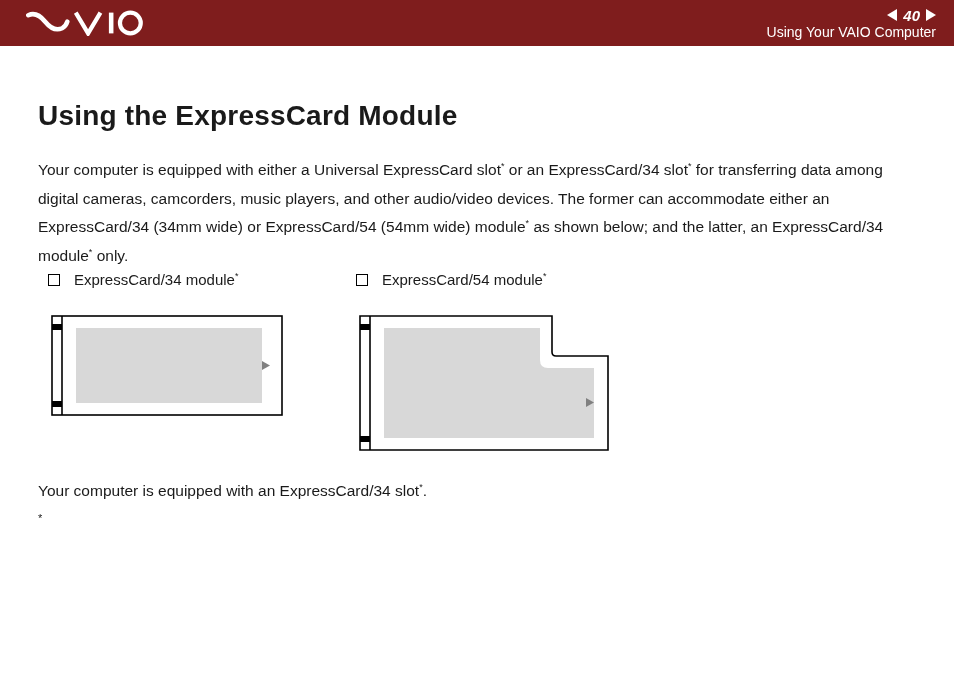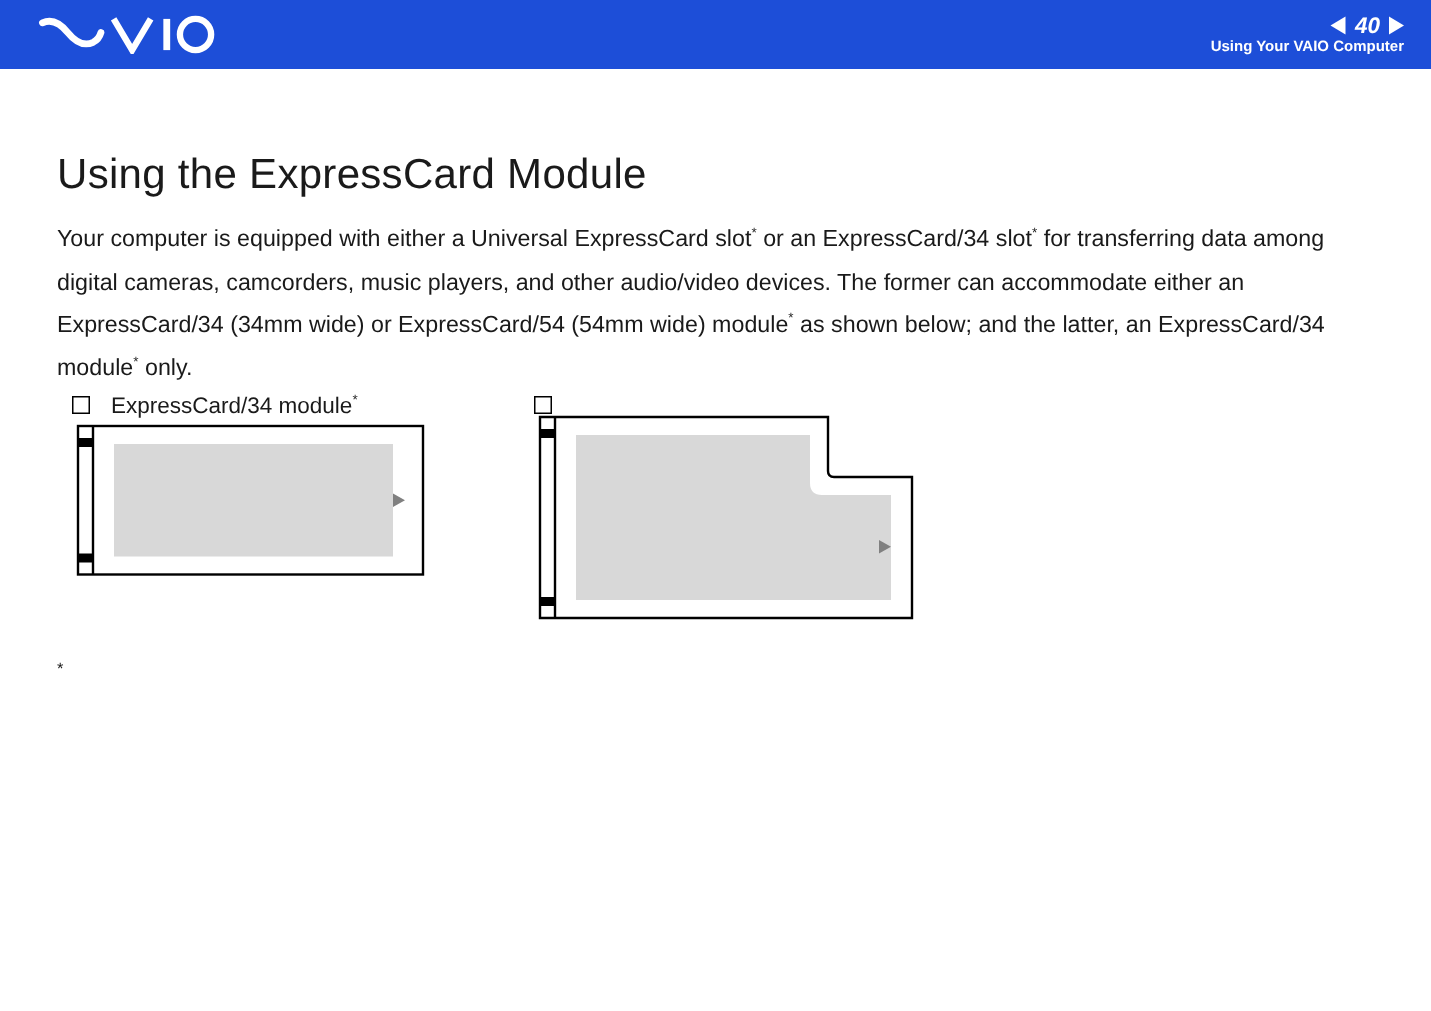--- a/index.html
+++ b/index.html
@@ -5,21 +5,21 @@
   * { box-sizing: border-box; margin: 0; padding: 0; }
   body {
     width: 954px;
     height: 674px;
     font-family: Arial, Helvetica, sans-serif;
     background: #ffffff;
     position: relative;
     overflow: hidden;
   }
   .header-bar {
-    background: #1d4ed8;
+    background: #7f1d1d;
     height: 46px;
     width: 100%;
     display: flex;
     align-items: flex-end;
     justify-content: space-between;
     padding: 0 18px 0 18px;
   }
   .vaio-logo {
     color: #ffffff;
     display: flex;
@@ -53,53 +53,53 @@
   .pager-arrow.left {
     border-width: 6px 10px 6px 0;
     border-color: transparent #ffffff transparent transparent;
   }
   .pager-arrow.right {
     border-width: 6px 0 6px 10px;
     border-color: transparent transparent transparent #ffffff;
   }
   .header-caption {
     color: #ffffff;
-    font-size: 10px;
-    font-weight: bold;
+    font-size: 14px;
+    font-weight: normal;
     line-height: 1;
   }
   .content {
     padding: 54px 36px 0 38px;
   }
   h1.page-title {
-    font-weight: 400;
+    font-weight: 700;
     font-size: 28px;
     color: #1a1a1a;
-    margin-bottom: 14px;
+    margin-bottom: 24px;
     letter-spacing: 0.2px;
   }
   p.body-text {
     font-size: 15.5px;
     color: #1a1a1a;
     line-height: 1.85;
   }
   sup.ast {
     font-size: 9px;
     vertical-align: super;
   }
   .modules-row {
     display: flex;
     gap: 70px;
     margin-left: 10px;
     margin-bottom: 24px;
   }
   .module-col {
     display: flex;
     flex-direction: column;
-    gap: 1px;
+    gap: 24px;
   }
   .module-label {
     display: flex;
     align-items: flex-start;
     gap: 14px;
     font-size: 15px;
     color: #1a1a1a;
   }
   .bullet-box {
     width: 12px; height: 12px;
@@ -176,31 +176,35 @@
         <rect x="4" y="12" width="10" height="6" fill="#000000"></rect>
         <rect x="4" y="89" width="10" height="6" fill="#000000"></rect>
         <rect x="28" y="16" width="186" height="75" fill="#d8d8d8"></rect>
         <polygon class="card-arrow" points="214,49 222,53.5 214,58"></polygon>
       </svg>
     </div>
 
     <div class="module-col">
       <div class="module-label">
         <span class="bullet-box"></span>
+        <span><span>ExpressCard/54 module</span><sup class="ast">*</sup></span>
       </div>
       <svg class="card54-svg" viewBox="0 0 256 142">
         <path d="M 4 4 L 196 4 L 196 40 Q 196 44 200 44 L 252 44 L 252 138 L 4 138 Z" fill="#ffffff" stroke="#000000" stroke-width="1.6"></path>
         <line x1="14" y1="4" x2="14" y2="138" stroke="#000000" stroke-width="1.6"></line>
         <rect x="4" y="12" width="10" height="6" fill="#000000"></rect>
         <rect x="4" y="124" width="10" height="6" fill="#000000"></rect>
         <path d="M 28 16 L 184 16 L 184 48 Q 184 56 192 56 L 238 56 L 238 126 L 28 126 Z" fill="#d8d8d8"></path>
         <polygon class="card-arrow" points="230,86 238,90.5 230,95"></polygon>
       </svg>
     </div>
 
   </div>
 
+  <p class="footer-note">
+    <span>Your computer is equipped with an ExpressCard/34 slot</span><sup class="ast">*</sup><span>.</span>
+  </p>
 
   <div class="footnote-row">
     <span class="sym">*</span>
   </div>
 
 </div>
 
 </body></html>

